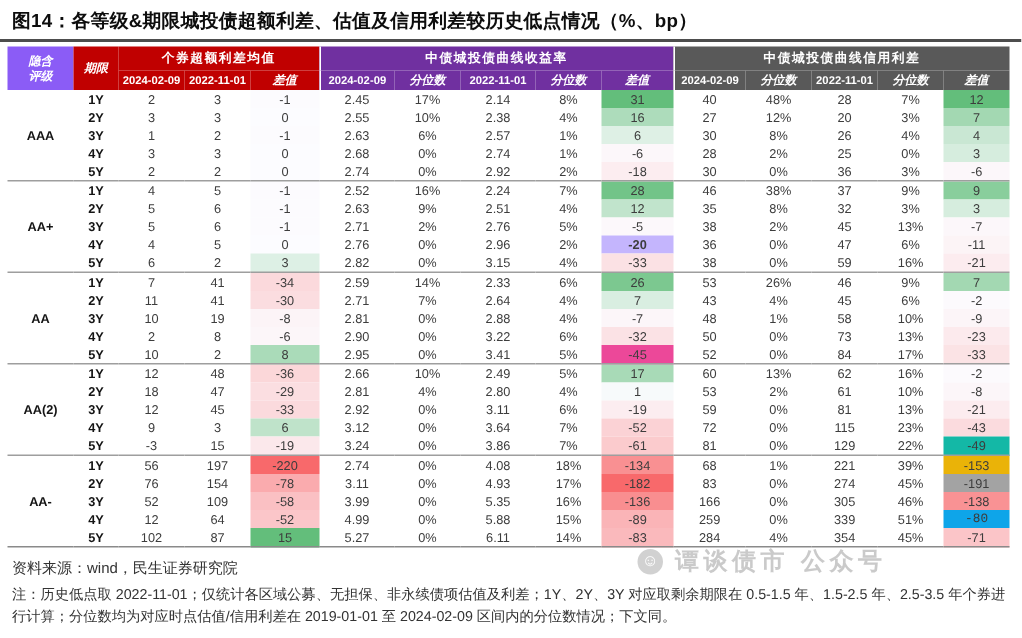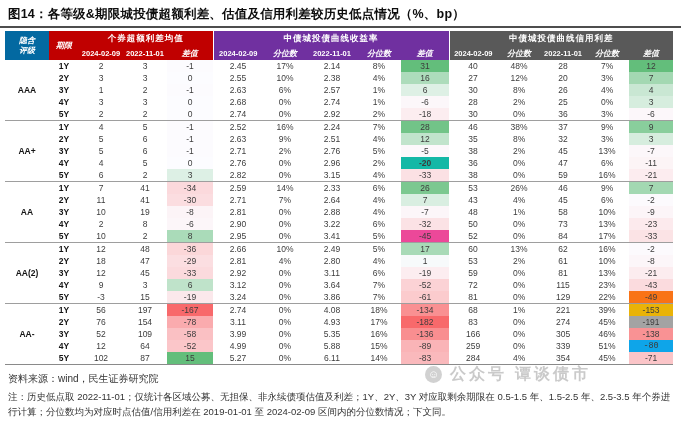--- a/index.html
+++ b/index.html
@@ -60,21 +60,21 @@
       <col style="width:44px">
       <col style="width:48px">
     <col style="width:48px">
       <col style="width:44px">
       <col style="width:44px">
       <col style="width:44px">
       <col style="width:44px">
   </colgroup>
   <thead>
     <tr>
-      <th rowspan="2" class="corner" style="background: #0369a1;">
+      <th rowspan="2" class="corner" style="background: #8b5cf6;">
         <span>隐含</span><br>
         <span>评级</span>
       </th>
       <th rowspan="2" class="corner" style="background: rgb(192, 0, 0);">期限</th>
       <th colspan="3" class="sec-title" style="background: rgb(192, 0, 0);">个券超额利差均值</th>
       <th colspan="5" class="sec-title seam" style="background: rgb(112, 48, 160);">中债城投债曲线收益率</th>
       <th colspan="5" class="sec-title seam" style="background: rgb(89, 89, 89);">中债城投债曲线信用利差</th>
     </tr>
     <tr>
       <th class="colhead" style="background: rgb(192, 0, 0);">2024-02-09</th>
@@ -225,21 +225,21 @@
       </tr>
       <tr>
         <td class="term">4Y</td>
         <td>4</td>
         <td>5</td>
         <td class="diff" style="background: rgb(252, 252, 255);">0</td>
         <td>2.76</td>
         <td>0%</td>
         <td>2.96</td>
         <td>2%</td>
-        <td class="diff" style="background: #14b8a6; font-weight: bold;">-20</td>
+        <td class="diff" style="background: #c4b5fd; font-weight: bold;">-20</td>
         <td>36</td>
         <td>0%</td>
         <td>47</td>
         <td>6%</td>
         <td class="diff" style="background: rgb(252, 244, 246);">-11</td>
       </tr>
       <tr>
         <td class="term">5Y</td>
         <td>6</td>
         <td>2</td>
@@ -408,28 +408,28 @@
         <td class="diff" style="background: rgb(251, 232, 235);">-19</td>
         <td>3.24</td>
         <td>0%</td>
         <td>3.86</td>
         <td>7%</td>
         <td class="diff" style="background: rgb(251, 203, 205);">-61</td>
         <td>81</td>
         <td>0%</td>
         <td>129</td>
         <td>22%</td>
-        <td class="diff" style="background: #f97316;">-49</td>
+        <td class="diff" style="background: #14b8a6;">-49</td>
       </tr>
       <tr class="group-first">
         <td class="rating" rowspan="5">AA-</td>
         <td class="term">1Y</td>
         <td>56</td>
         <td>197</td>
-        <td class="diff" style="background: rgb(248, 105, 107);">-167</td>
+        <td class="diff" style="background: rgb(248, 105, 107);">-220</td>
         <td>2.74</td>
         <td>0%</td>
         <td>4.08</td>
         <td>18%</td>
         <td class="diff" style="background: rgb(249, 144, 146);">-134</td>
         <td>68</td>
         <td>1%</td>
         <td>221</td>
         <td>39%</td>
         <td class="diff" style="background: #eab308;">-153</td>
@@ -499,15 +499,15 @@
         <td class="diff" style="background: rgb(251, 197, 200);">-71</td>
       </tr>
     </tbody>
 </table>
 
 <div class="src-line">资料来源：wind，民生证券研究院</div>
 <div class="note-line">注：历史低点取 2022-11-01；仅统计各区域公募、无担保、非永续债项估值及利差；1Y、2Y、3Y 对应取剩余期限在 0.5-1.5 年、1.5-2.5 年、2.5-3.5 年个券进行计算；分位数均为对应时点估值/信用利差在 2019-01-01 至 2024-02-09 区间内的分位数情况；下文同。</div>
 
 <div class="watermark">
   <span class="wm-logo">☺</span>
+  <span>谭谈债市</span>
   <span>公众号</span>
-  <span>谭谈债市</span>
 </div>
 
 </body></html>

